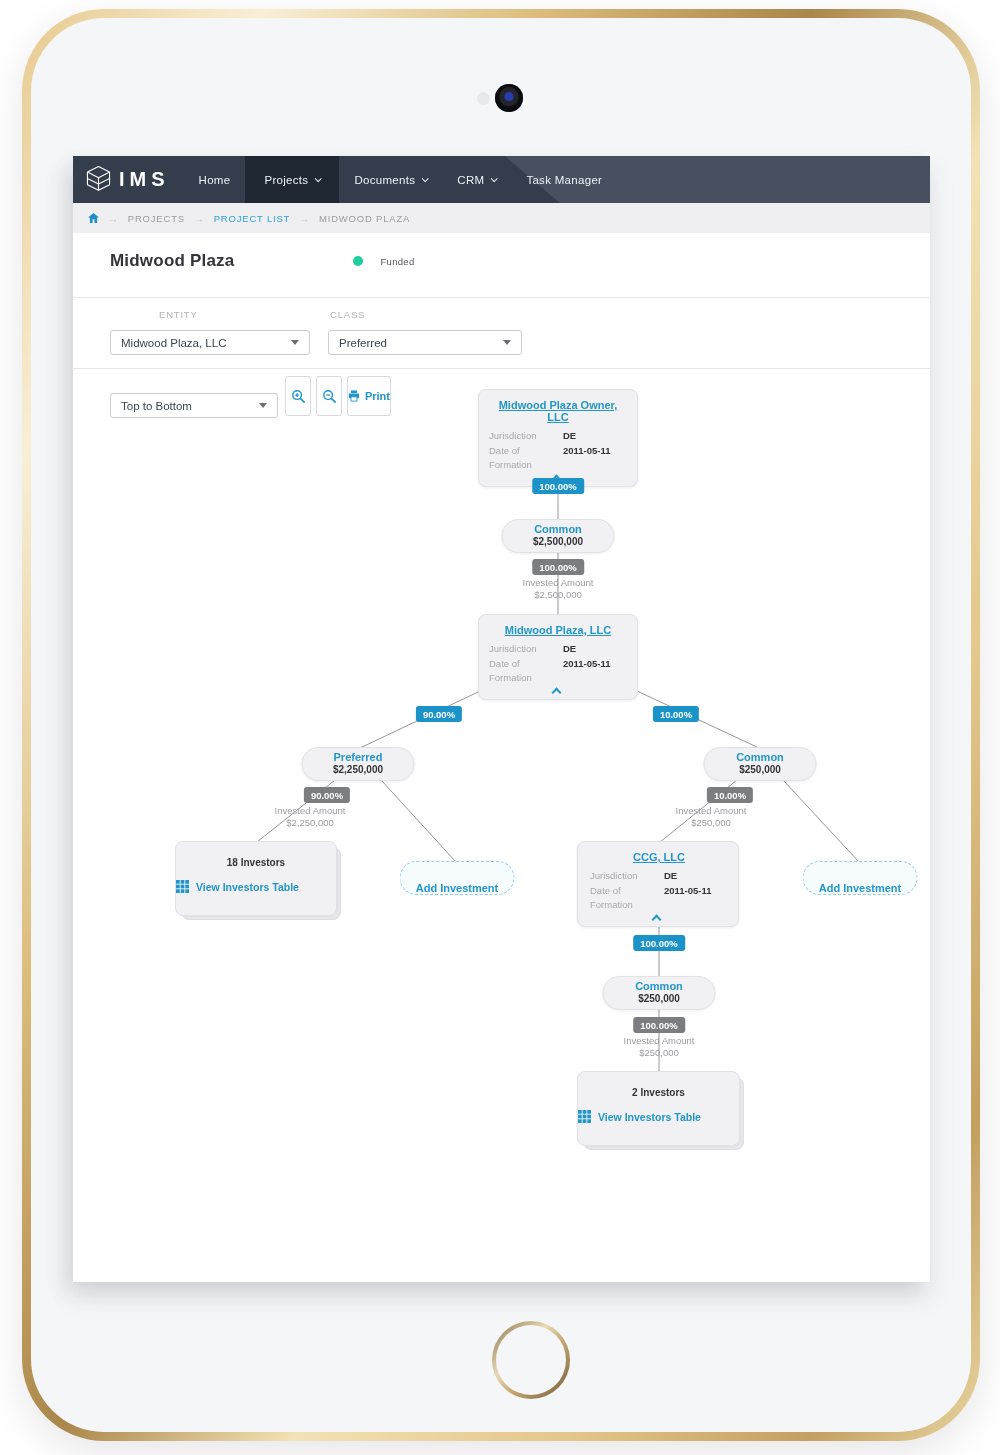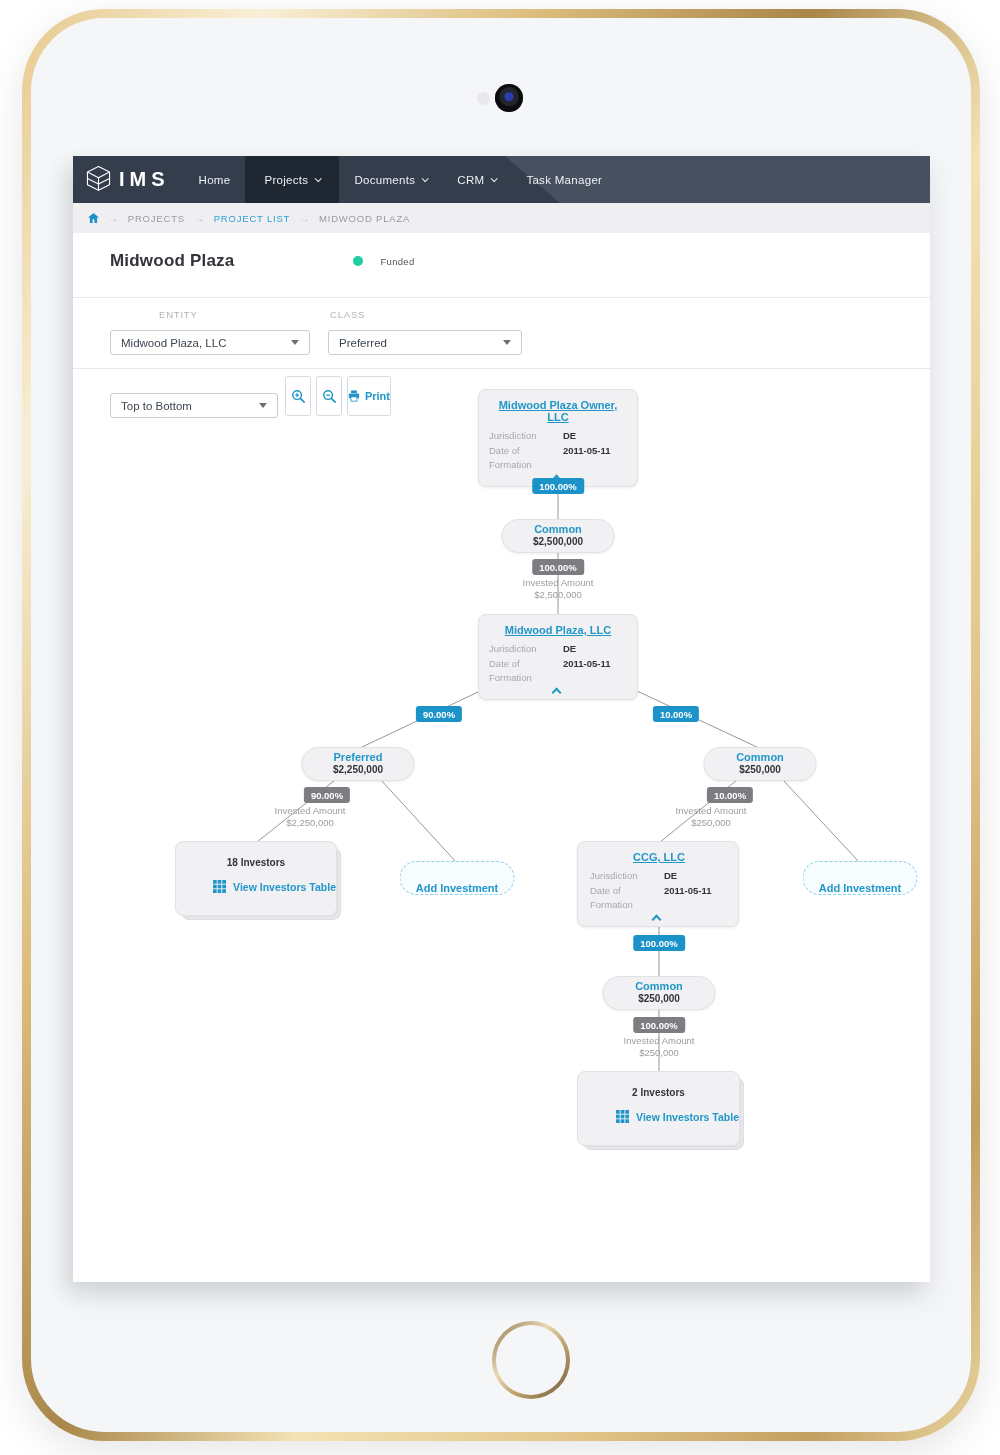--- a/index.html
+++ b/index.html
@@ -83,21 +83,21 @@
     padding:2.5px 7px; border-radius:3px; white-space:nowrap; }
   .badge.blue { background:#1b93c8; }
   .badge.gray { background:#7b7d80; }
 
   .invested { position:absolute; transform:translateX(-50%); text-align:center; font-size:9.5px; color:#9c9ca2; line-height:1.3; white-space:nowrap; }
 
   .icard { position:absolute; width:162px; height:75px; background:#f1f1f3; border:1px solid #e1e1e6; border-radius:8px; text-align:center; padding-top:15px; }
   .icard::before { content:''; position:absolute; inset:0; transform:translate(5px,5px); background:#e7e7ea; border:1px solid #dddde2; border-radius:8px; z-index:-1; }
   .icard::after  { content:''; position:absolute; inset:0; transform:translate(2px,2px); background:#ededef; border:1px solid #dfdfe4; border-radius:8px; z-index:-1; }
   .icount { font-size:10px; font-weight:bold; color:#33333a; }
-  .iaction { margin-top:12px; display:flex; align-items:center; justify-content:flex-end; gap:7px;
+  .iaction { margin-top:12px; display:flex; align-items:center; justify-content:flex-start; gap:7px;
     color:#2196c9; font-size:10.5px; font-weight:bold; cursor:pointer; }
 
   .addinv { position:absolute; transform:translateX(-50%); width:115px; height:34px; border:1.5px dashed #8ecfed;
     border-radius:17px; background:#f7fcff; display:flex; align-items:flex-end; justify-content:center;
     color:#2196c9; font-size:11px; font-weight:bold; cursor:pointer; }
 </style>
 </head>
 <body>
 
 <div class="page">

